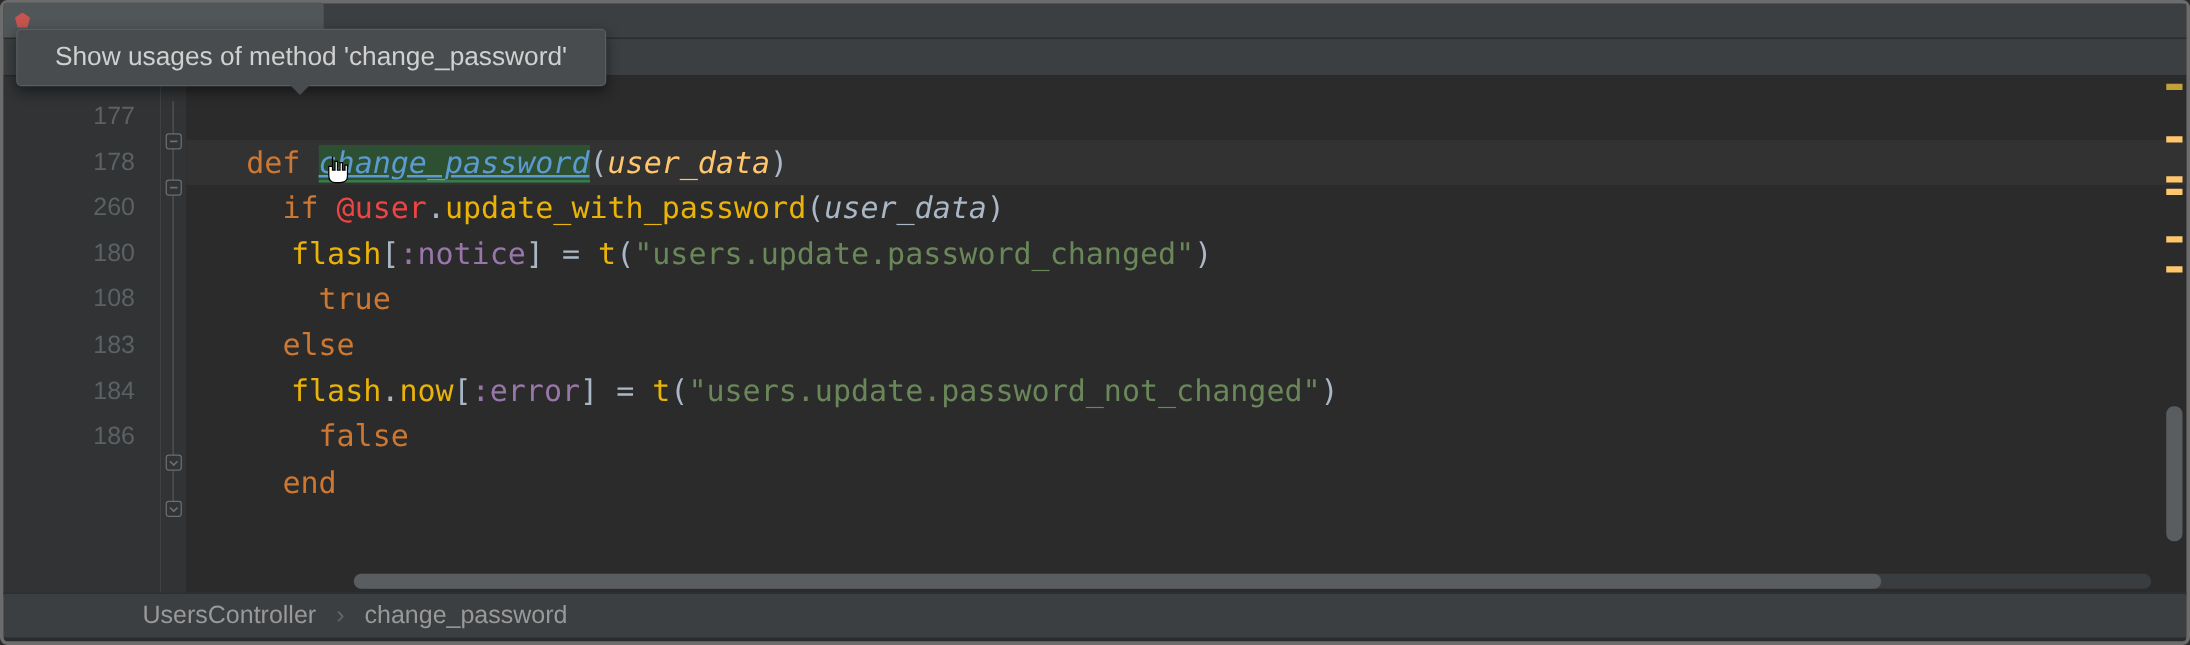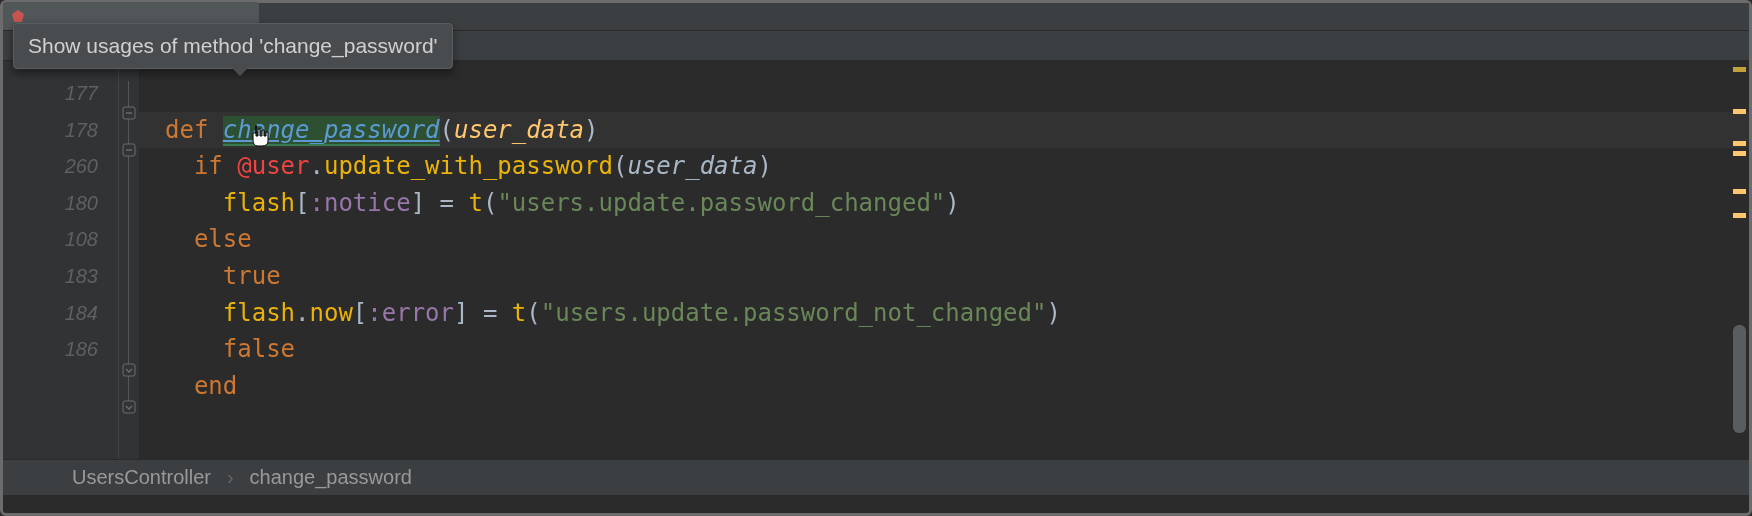--- a/index.html
+++ b/index.html
@@ -53,21 +53,21 @@
   
   .tooltip {
     position: absolute;
     left: 10px;
     top: 20px;
     z-index: 50;
     background: #494c4e;
     color: #d0d0d0;
     border: 1px solid #5a5d5f;
     border-radius: 4px;
-    padding: 10px 14px;
+    padding: 10px 30px;
     font-family: -apple-system, "Segoe UI", Arial, sans-serif;
     font-size: 21px;
     box-shadow: 0 4px 10px rgba(0,0,0,.45);
     user-select:none;
   }
   .tooltip::after {
     content:"";
     position:absolute;
     left: 218px;
     top: 100%;
@@ -79,25 +79,24 @@
   .editor {
     position: absolute;
     top: 58px;
     left: 0;
     right: 0;
     bottom: 36px;
     background: #2b2b2b;
     display: flex;
   }
   .gutter {
-    width: 116px;
+    width: 126px;
     background: #313335;
     border-right: 1px solid #404244;
     padding-top: 14px;
-    font-style: italic;
   }
   .fold-strip {
     width: 20px;
     background: #313335;
     position:relative;
     padding-top:14px;
   }
   .marker-strip {
     width: 18px;
     position:absolute;
@@ -138,21 +137,21 @@
 
   .code-line {
     height:36.6px;
     line-height:36.6px;
     white-space: pre;
     padding-left: 26px;
   }
   .current-line {
     background:#323232;
   }
-  .kw  { color:#cc7832; }
+  .kw  { color:#cc7832;margin-left:22px; }
   .def { color:#ffc66d; font-style:italic;text-align:center; }
   .def-hl { color:#5c9ad1; font-style:italic; text-decoration: underline; background:#2d5032; border-bottom:2px solid #3a7a4e;}
   .ivar-at { color:#ef4444; }
   .method { color:#eab308; }
   .sym { color:#9876aa; }
   .op  { color:#a9b7c6; }
   .str { color:#6a8759; }
   .paren { color:#a9b7c6; }
 
   
@@ -176,27 +175,27 @@
     position:absolute;
     left:0; top:0; bottom:0;
     width:85%;
     background:#5a5d5f;
     border-radius:6px;
   }
 
   
   .breadcrumb {
     position:absolute;
-    left:0; right:0; bottom:18px;
+    left:0; right:0; bottom:3px;
     height:36px;
     background:#3c3f41;
     border-top:1px solid #2a2a2a;
     display:flex;
     align-items:center;
-    padding-left:69px;
+    padding-left:111px;
     gap:16px;
     font-family: -apple-system, "Segoe UI", Arial, sans-serif;
     font-size:20px;
     color:#999999;
   }
   .bc-sep { color:#666; }
 
   
   .vscroll {
     position:absolute;
@@ -280,23 +279,23 @@
 
     <div class="code-area">
       <div class="code-line"></div>
 
       <div class="code-line current-line"><span class="kw">def</span> <span class="def-hl">change_password</span><span class="paren">(</span><span class="def">user_data</span><span class="paren">)</span></div>
 
       <div class="code-line">  <span class="kw">if</span> <span class="ivar-at">@user</span><span class="op">.</span><span class="method">update_with_password</span><span class="paren">(</span><span class="def" style="color:#a9b7c6">user_data</span><span class="paren">)</span></div>
 
       <div class="code-line">    <span class="method">flash</span><span class="paren">[</span><span class="sym">:notice</span><span class="paren">]</span><span class="op"> = </span><span class="method">t</span><span class="paren">(</span><span class="str">"users.update.password_changed"</span><span class="paren">)</span></div>
 
+      <div class="code-line">    <span class="kw">true</span></div>
+
       <div class="code-line">  <span class="kw">else</span></div>
-
-      <div class="code-line">    <span class="kw">true</span></div>
 
       <div class="code-line">    <span class="method">flash</span><span class="op">.</span><span class="method">now</span><span class="paren">[</span><span class="sym">:error</span><span class="paren">]</span><span class="op"> = </span><span class="method">t</span><span class="paren">(</span><span class="str">"users.update.password_not_changed"</span><span class="paren">)</span></div>
 
       <div class="code-line">    <span class="kw">false</span></div>
 
       <div class="code-line">  <span class="kw">end</span></div>
 
       <div class="code-line"></div>
 
       <svg class="link-cursor" style="left:110px;top:62px;" width="22" height="26">

